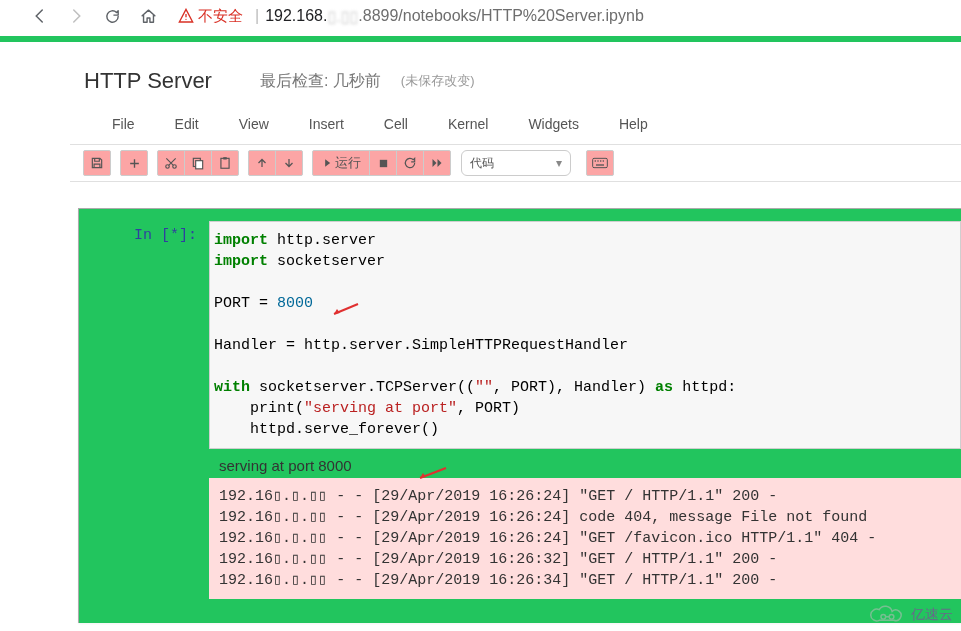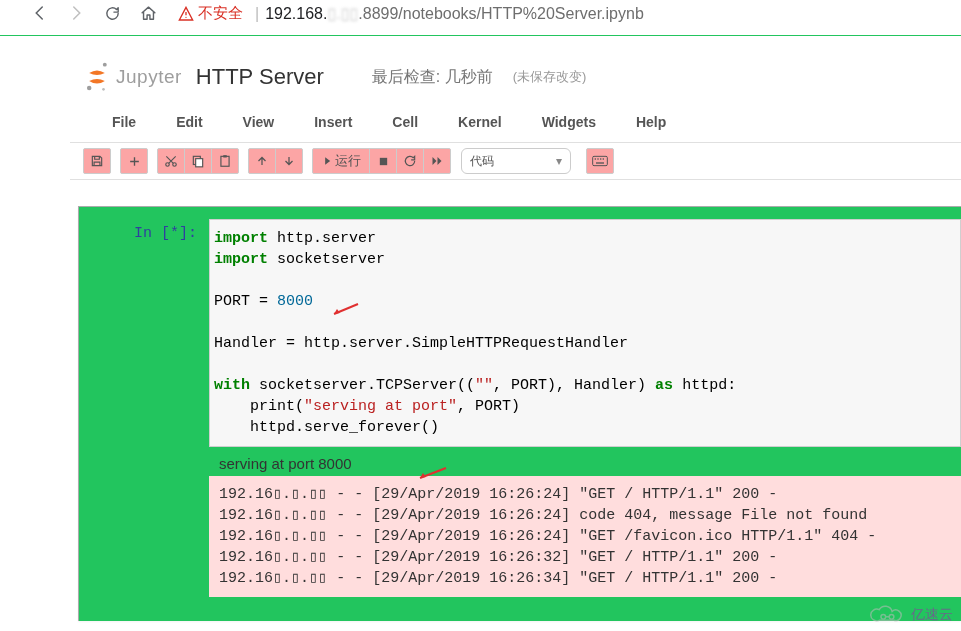--- a/index.html
+++ b/index.html
@@ -7,24 +7,24 @@
       font-family: -apple-system, BlinkMacSystemFont, "Segoe UI", Helvetica, Arial, sans-serif;
       background: #fff;
       width: 961px;
       height: 631px;
       overflow: hidden;
       position: relative;
     }
     
     .browser-bar {
       display: flex;
-      align-items: flex-end;
+      align-items: center;
       padding: 6px 10px 10px 28px;
-      height: 36px;
-      border-bottom: 1px solid #22c55e;
+      height: 42px;
+      border-bottom: 6px solid #22c55e;
     }
     .browser-bar .nav-btn {
       width: 24px; height: 24px;
       display:flex;align-items:center;justify-content:center;
       color:#5f6368;font-size:18px;margin-right:12px;
     }
     .browser-bar .nav-btn.disabled{color:#bfbfbf;}
     .url-bar {
       flex: 1;
       display:flex;align-items:center;
@@ -43,21 +43,21 @@
     .jup-header{display:flex;align-items:center;gap:14px;padding:8px 0 8px 14px;}
     .jup-logo{display:flex;align-items:center;gap:6px;}
     .jup-logo svg{width:26px;height:30px;}
     .jup-logo-text{font-size:19px;color:#9e9e9e;letter-spacing:0.5px;}
     .jup-title{font-size:22px;color:#333;font-weight:400;}
     .jup-check{font-size:16px;color:#777;margin-left:34px;}
     .jup-unsaved{font-size:13px;color:#999;margin-left:6px;}
 
     
     .menu-bar{display:flex;padding:10px 0 8px 22px;border-bottom:1px solid #e0e0e0;}
-    .menu-item{padding:4px 20px;font-size:14px;color:#555;font-weight:bold;}
+    .menu-item{padding:4px 20px;font-size:14px;color:#555;}
 
     
     .toolbar{display:flex;align-items:center;padding:5px 0 5px 14px;border-bottom:1px solid #e0e0e0;gap:2px;}
     .tbtn{height:26px;min-width:28px;border:1px solid #ccc;background:#fca5a5;border-radius:2px;display:flex;align-items:center;justify-content:center;font-size:13px;color:#555;}
     .tgroup{display:flex;margin-right:8px;}
     .tgroup .tbtn{border-radius:0;margin-left:-1px;}
     .tgroup .tbtn:first-child{border-top-left-radius:2px;border-bottom-left-radius:2px;}
     .tgroup .tbtn:last-child{border-top-right-radius:2px;border-bottom-right-radius:2px;}
     .tbtn.run{padding:0 8px;gap:4px;}
     .tsel{height:26px;min-width:110px;border:1px solid #ccc;background:#fff;border-radius:6px;display:flex;align-items:center;padding:0 8px;font-size:12px;color:#555;position:relative;}
@@ -123,30 +123,20 @@
     <span class="url-pipe">|</span>
     <span class="url-host">192.168.</span>
       <span class="blurred">▯.▯▯</span>
       <span class="url-rest">.8899/notebooks/HTTP%20Server.ipynb</span>
   </div>
 </div>
 
 <div class="jup-container">
 
   <div class="jup-header">
-    <div class="jup-logo">
-      <svg viewBox="0 0 40 46">
-        <circle cx="32" cy="4" r="3" fill="#9E9E9E"></circle>
-        <path d="M8 17 Q20 9 32 17 Q20 23 8 17" fill="#F37726"></path>
-        <path d="M8 29 Q20 23 32 29 Q20 37 8 29" fill="#F37726"></path>
-        <circle cx="8" cy="40" r="3.5" fill="#9E9E9E"></circle>
-        <circle cx="30" cy="42" r="2" fill="#BDBDBD"></circle>
-      </svg>
-      <span class="jup-logo-text">Jupyter</span>
-    </div>
     <span class="jup-title">HTTP Server</span>
     <span class="jup-check">
       <span>最后检查:</span>
       <span>几秒前</span>
     </span>
     <span class="jup-unsaved">(未保存改变)</span>
   </div>
 
   <div class="menu-bar">
     <div class="menu-item">File</div>

